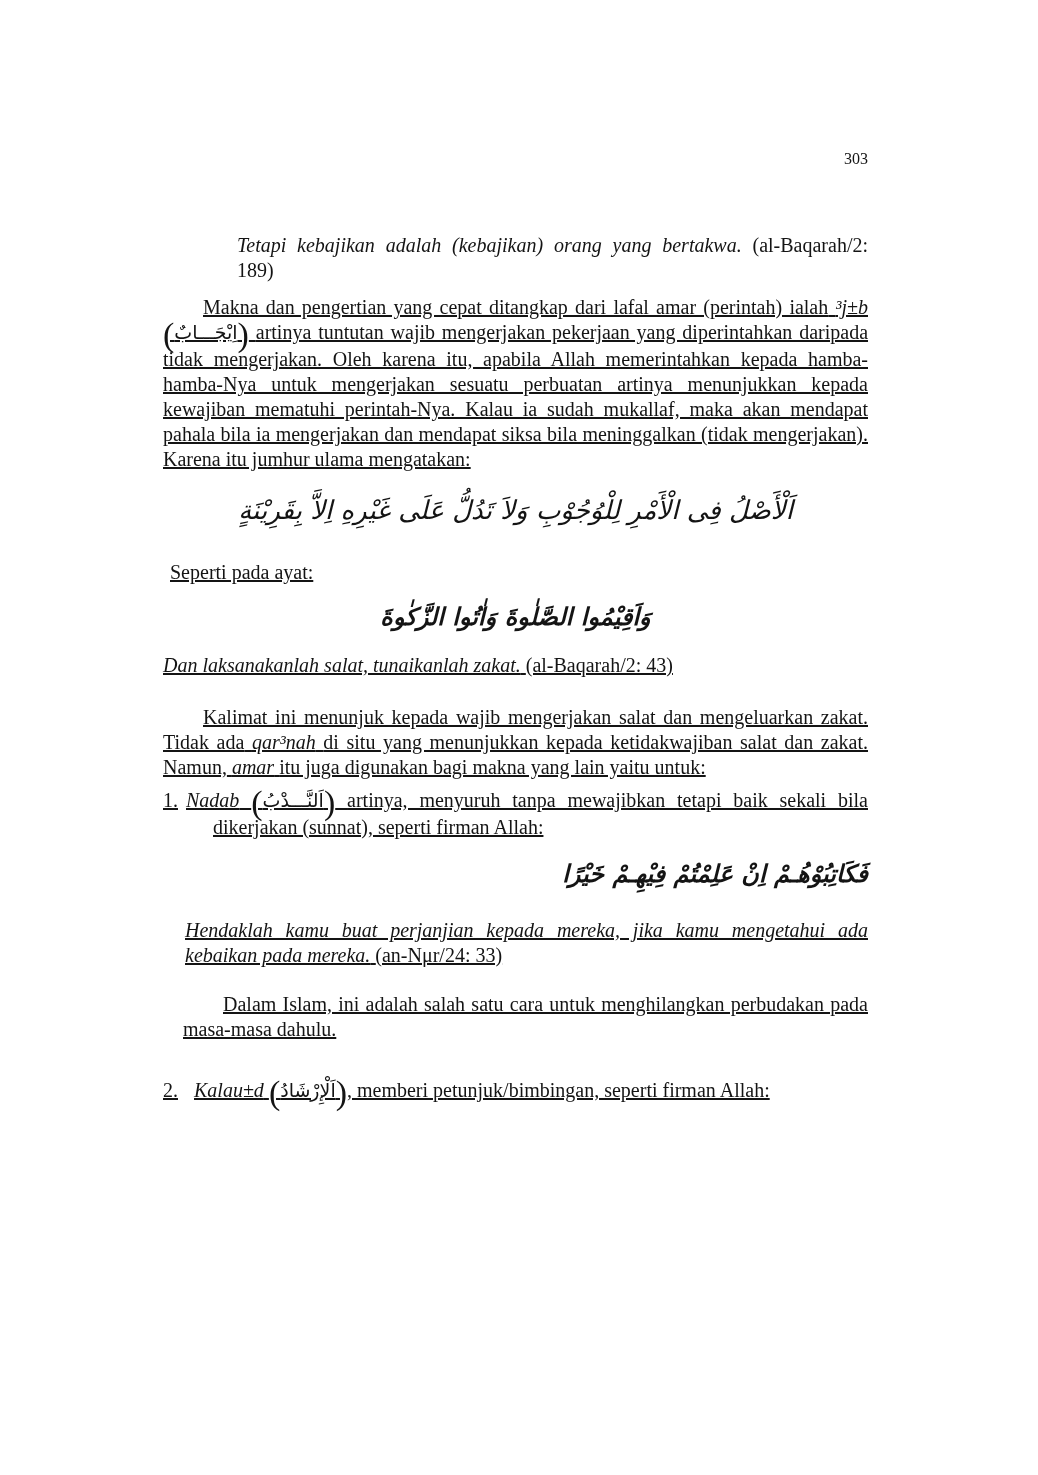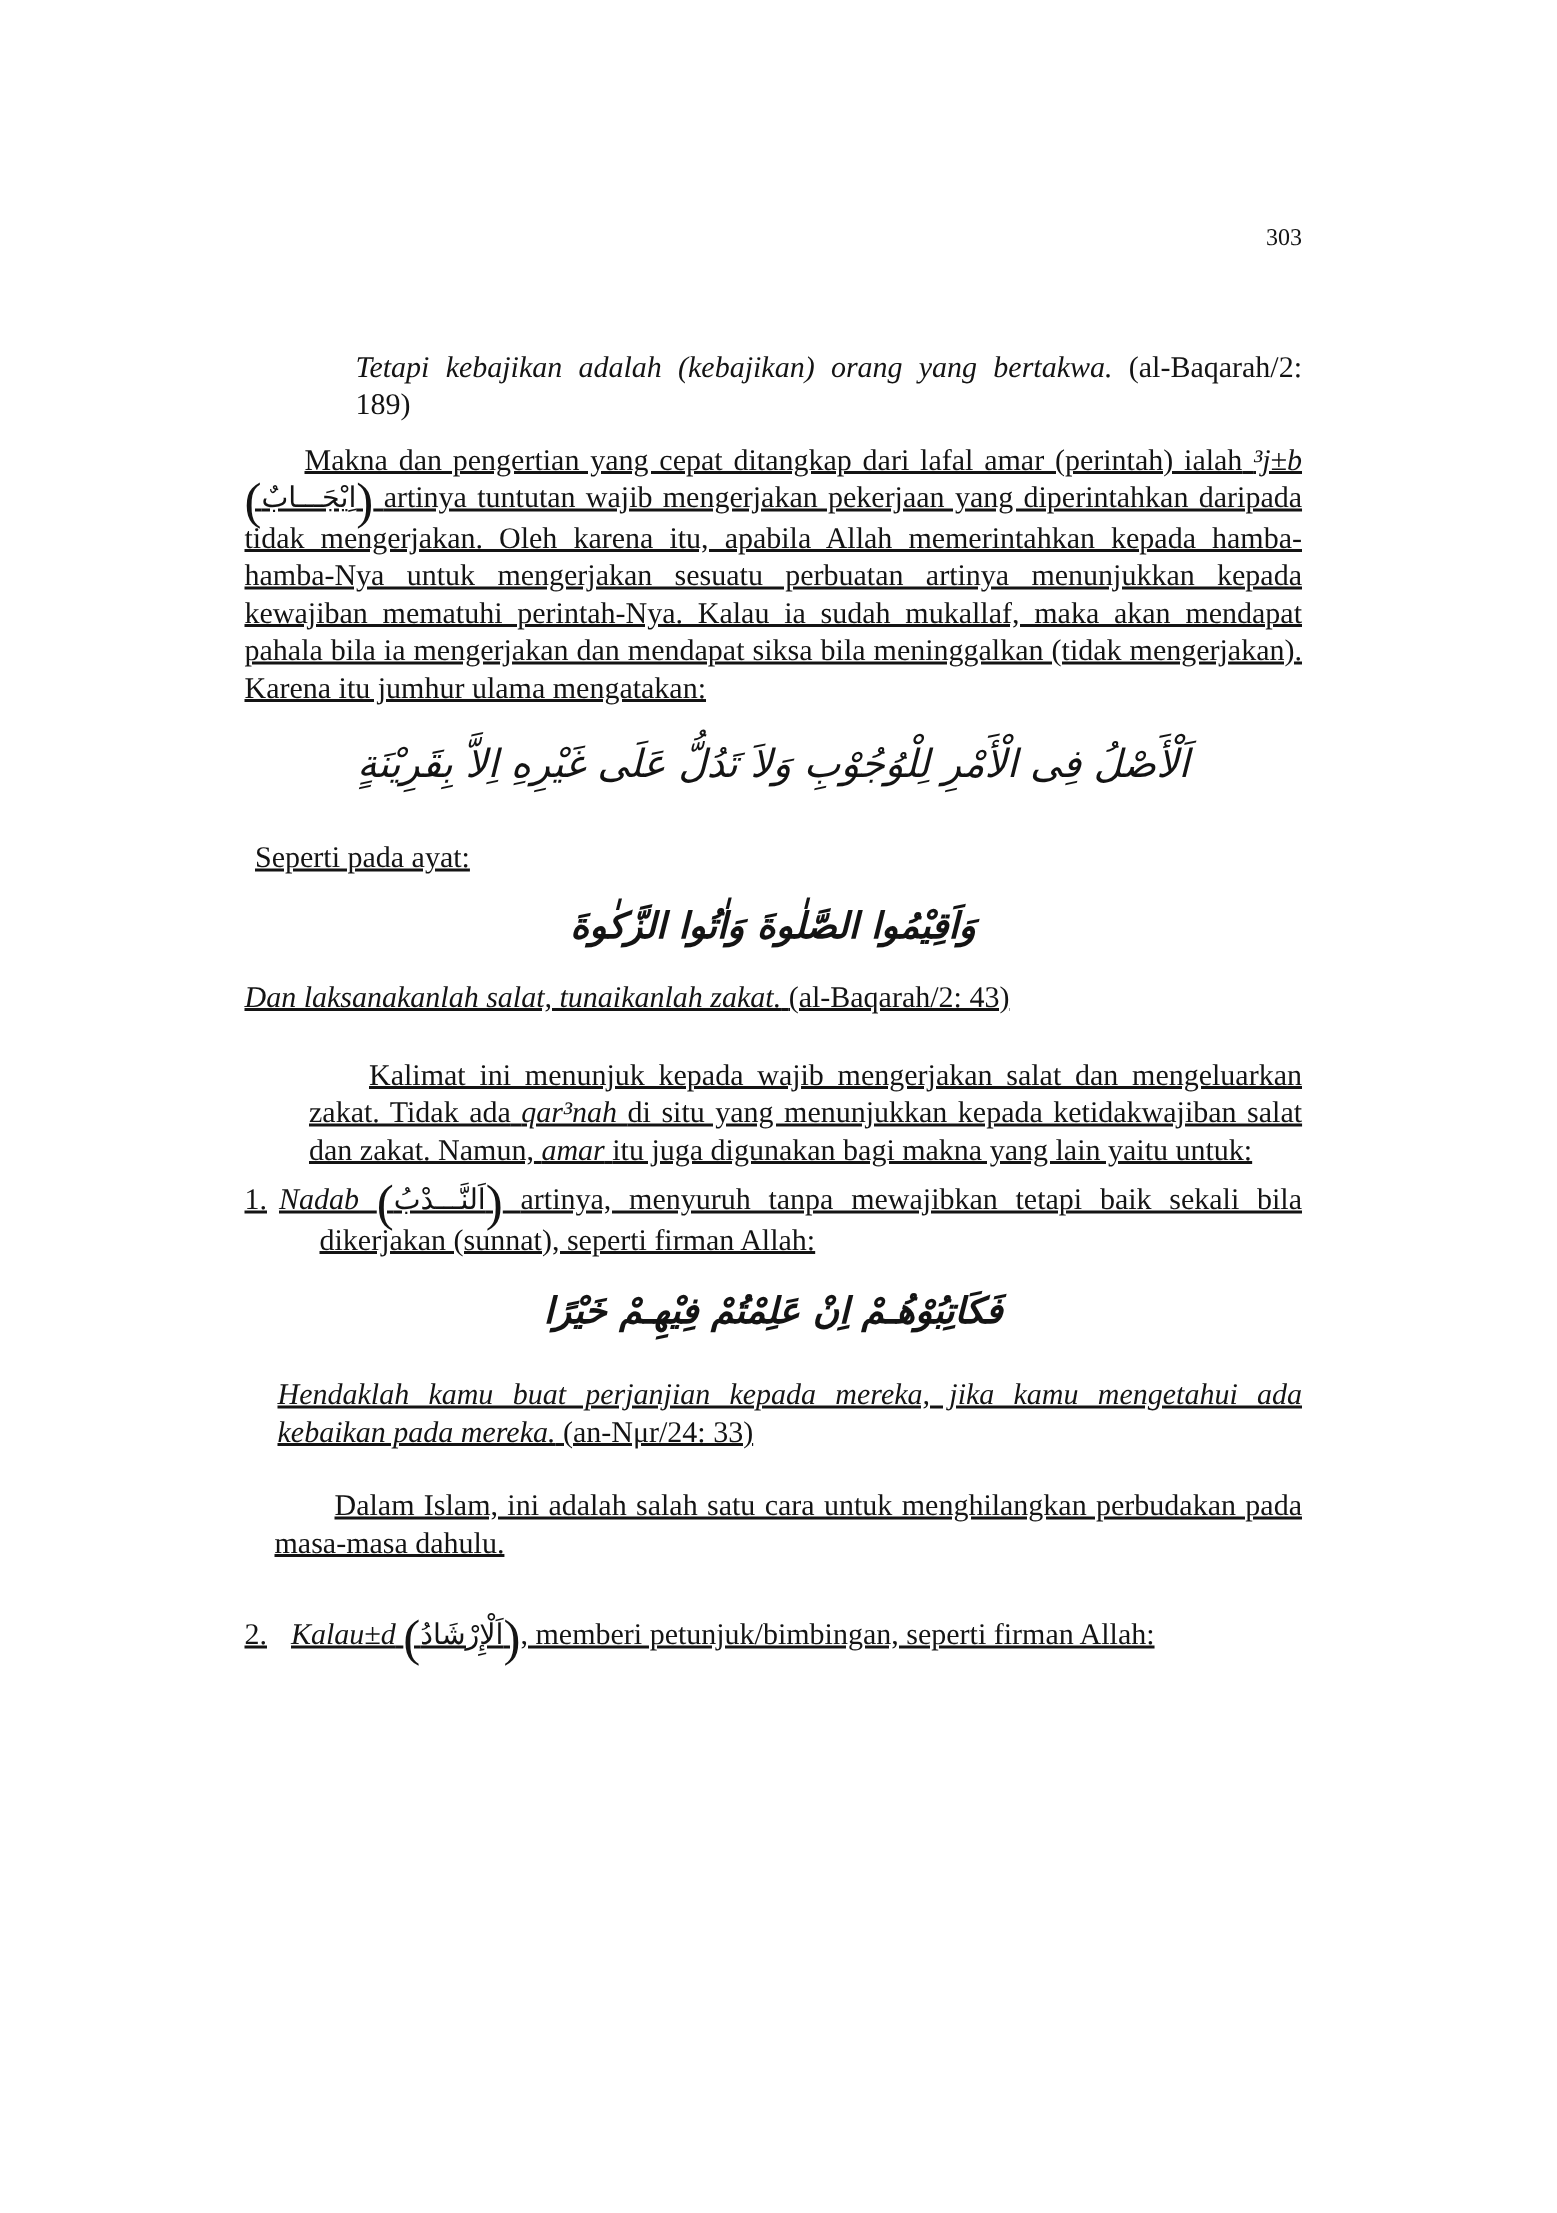--- a/index.html
+++ b/index.html
@@ -76,30 +76,30 @@
   }
   .ar-rule { margin-top: 12px; font-size: 26px; }
   .ar-quran { font-weight: bold; font-size: 24px; }
   .rule-translation {
     margin-top: 8px;
     font-style: italic;
   }
   .seperti-label { margin-top: 24px; margin-left: 7px; text-align: left; }
   .ayat-salat { margin-top: 6px; }
   .dan-line { margin-top: 10px; text-align: left; }
-  .para-kalimat { margin-top: 27px; margin-left: 43px; }
+  .para-kalimat { margin-top: 27px; }
   .list-item {
     padding-left: 50px;
     text-indent: -50px;
   }
   .item-1 { margin-top: 8px; }
   .item-number { }
   .num-gap-1 { margin-right: 8px; }
   .num-gap-2 { margin-right: 16px; }
-  .item-ayat { margin-top: 8px; }
+  .item-ayat { margin-top: 8px; text-align: right; }
   .item-translation {
     margin-top: 18px;
     margin-left: 22px;
     font-style: italic;
   }
   .item-note {
     margin-top: 24px;
     margin-left: 20px;
     text-indent: 40px;
   }

